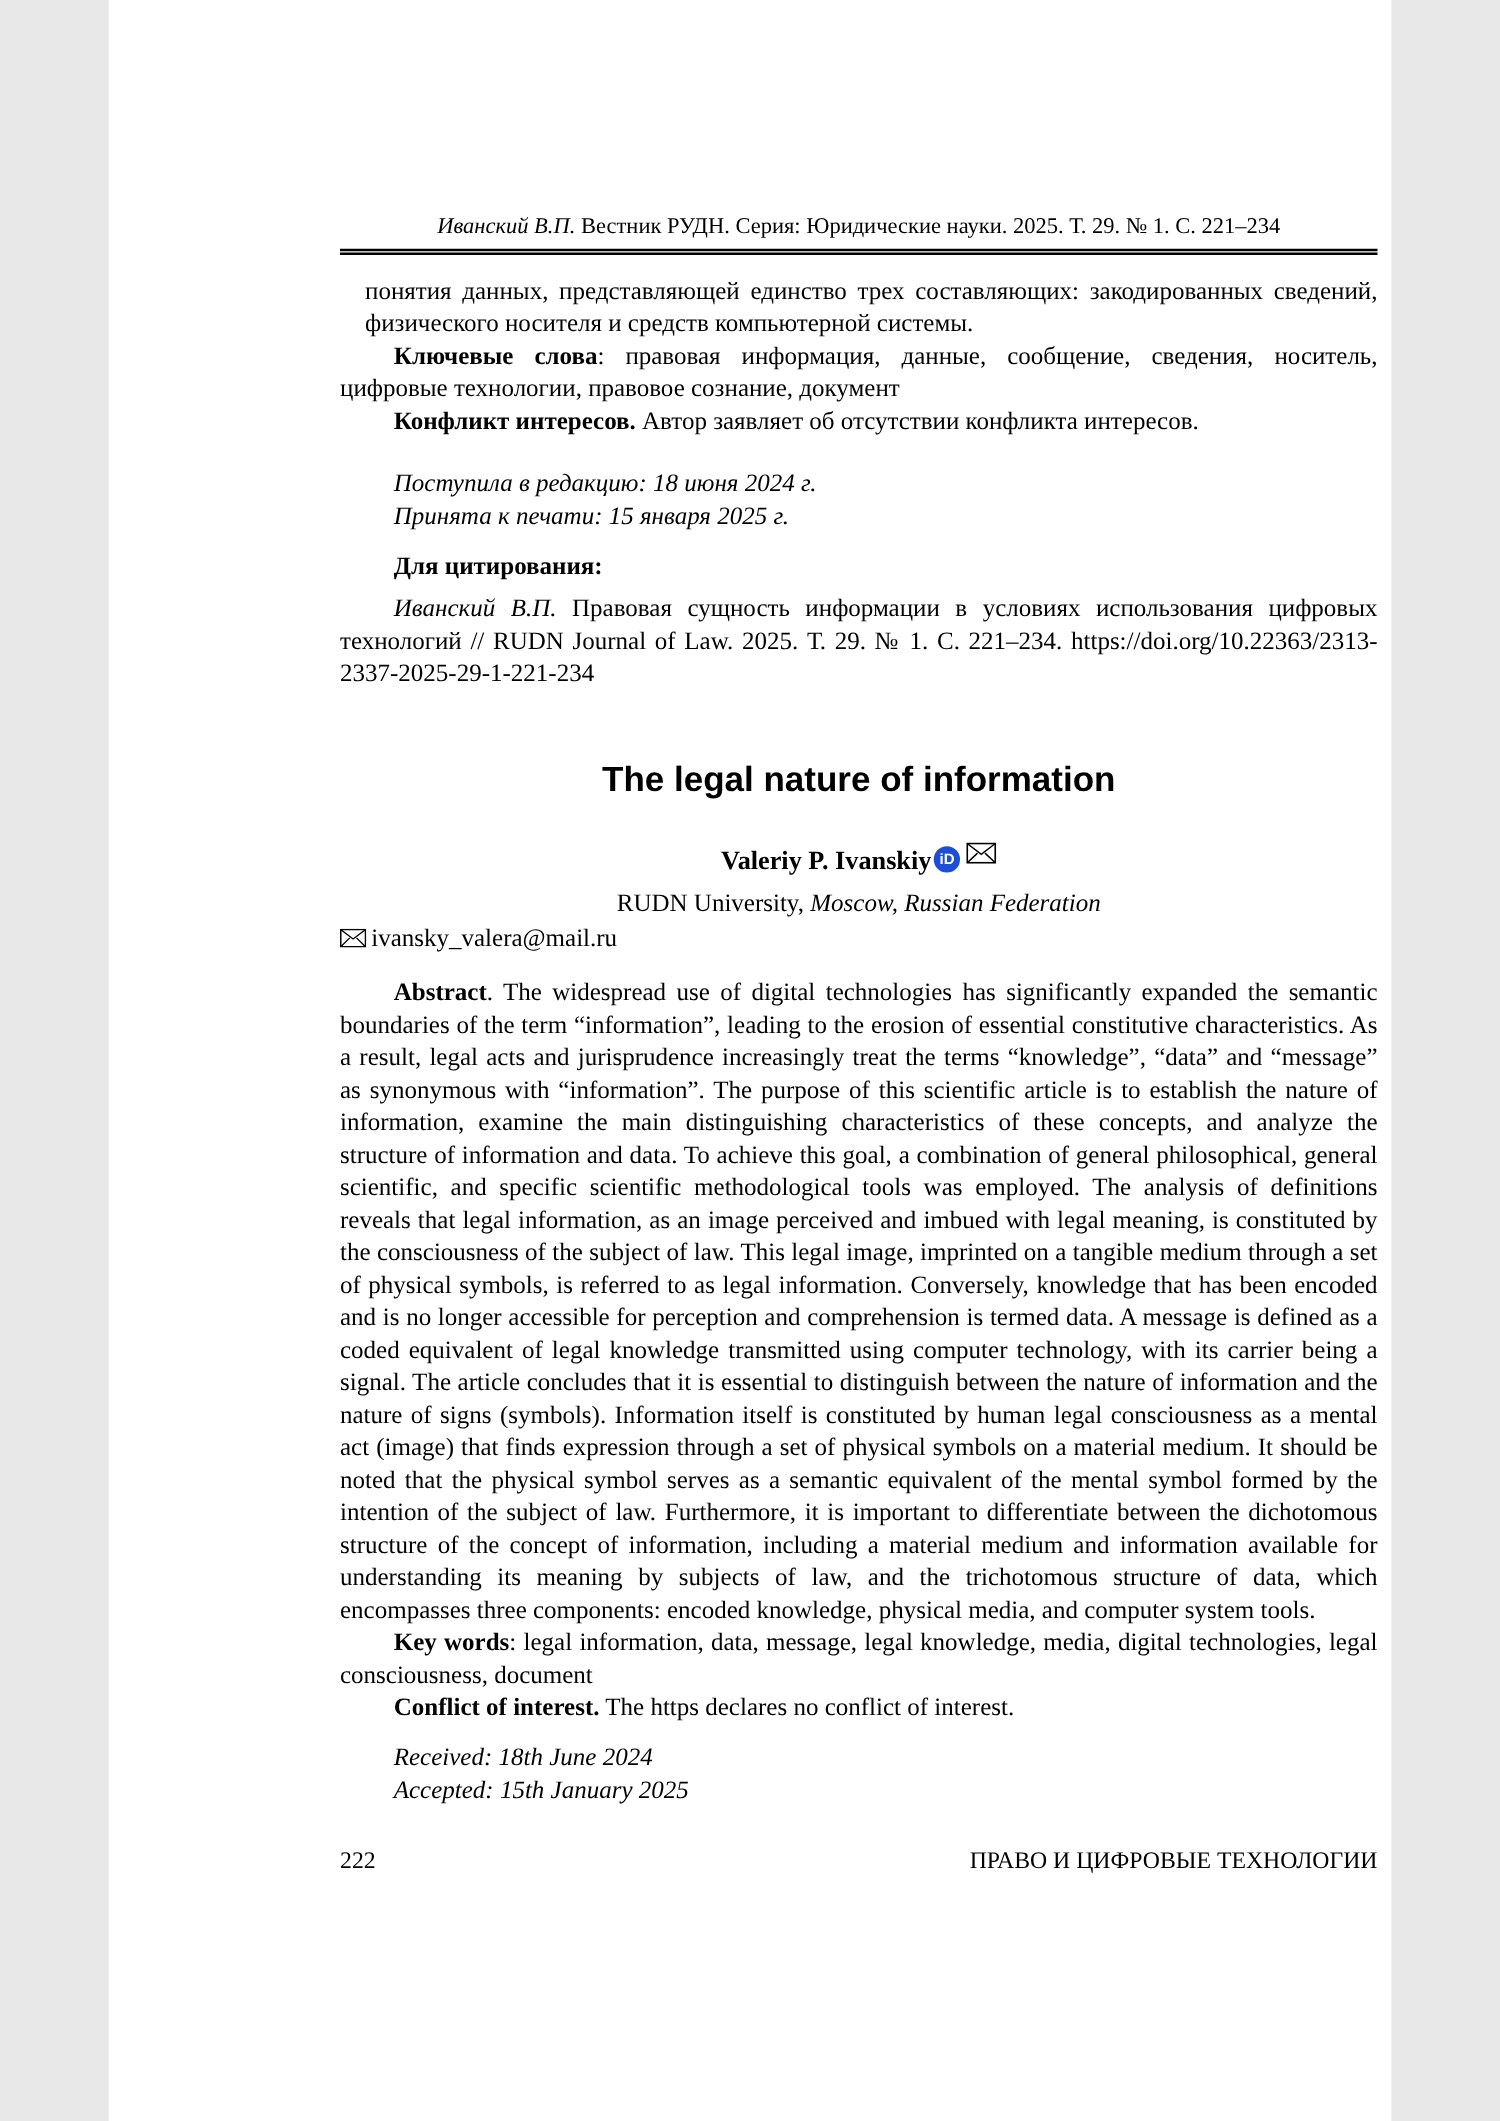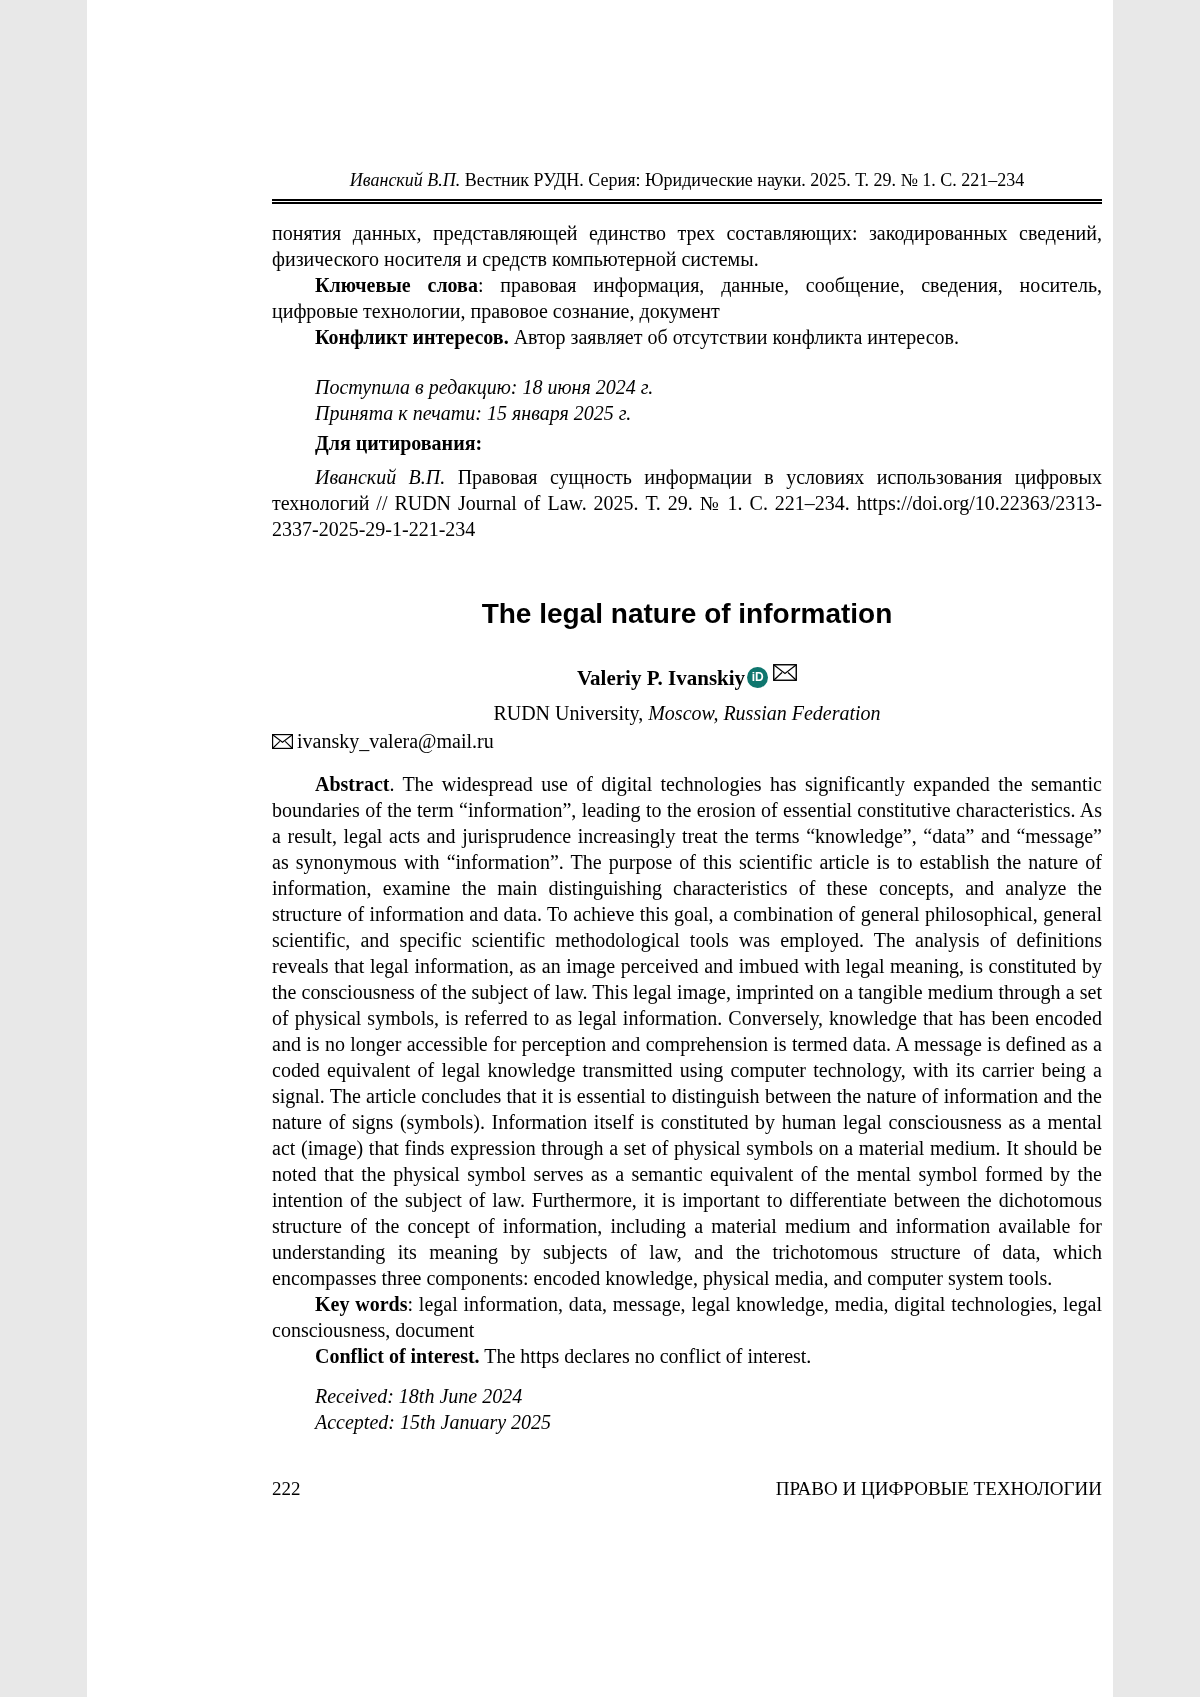--- a/index.html
+++ b/index.html
@@ -33,44 +33,44 @@
   }
   p { margin: 0; }
   .body-text {
     font-size: 20px;
     line-height: 26px;
     text-align: justify;
   }
   .indent { text-indent: 43px; }
   .it { font-style: italic; }
   .bd { font-weight: bold; }
-  .p-first { margin-top: 16px; }
+  .p-first { margin-top: 16px; margin-left: 20px; }
   .dates-ru { margin-top: 24px; }
-  .cite-head { margin-top: 4px; }
+  .cite-head { margin-top: 14px; }
   .cite-para { margin-top: 8px; }
   .title {
     margin-top: 56px;
     font-family: "Liberation Sans", sans-serif;
     font-weight: bold;
     font-size: 28px;
     line-height: 31px;
     text-align: center;
   }
   .author-line {
     margin-top: 33px;
     text-align: center;
     font-size: 21px;
     font-weight: bold;
   }
   .orcid-badge {
     display: inline-block;
     width: 21px;
     height: 21px;
     border-radius: 50%;
-    background: #0f766e;
+    background: #1d4ed8;
     color: #fff;
     font-family: "Liberation Sans", sans-serif;
     font-weight: bold;
     font-size: 12px;
     line-height: 21px;
     text-align: center;
     vertical-align: 4px;
     margin-left: 2px;
     cursor: pointer;
   }

